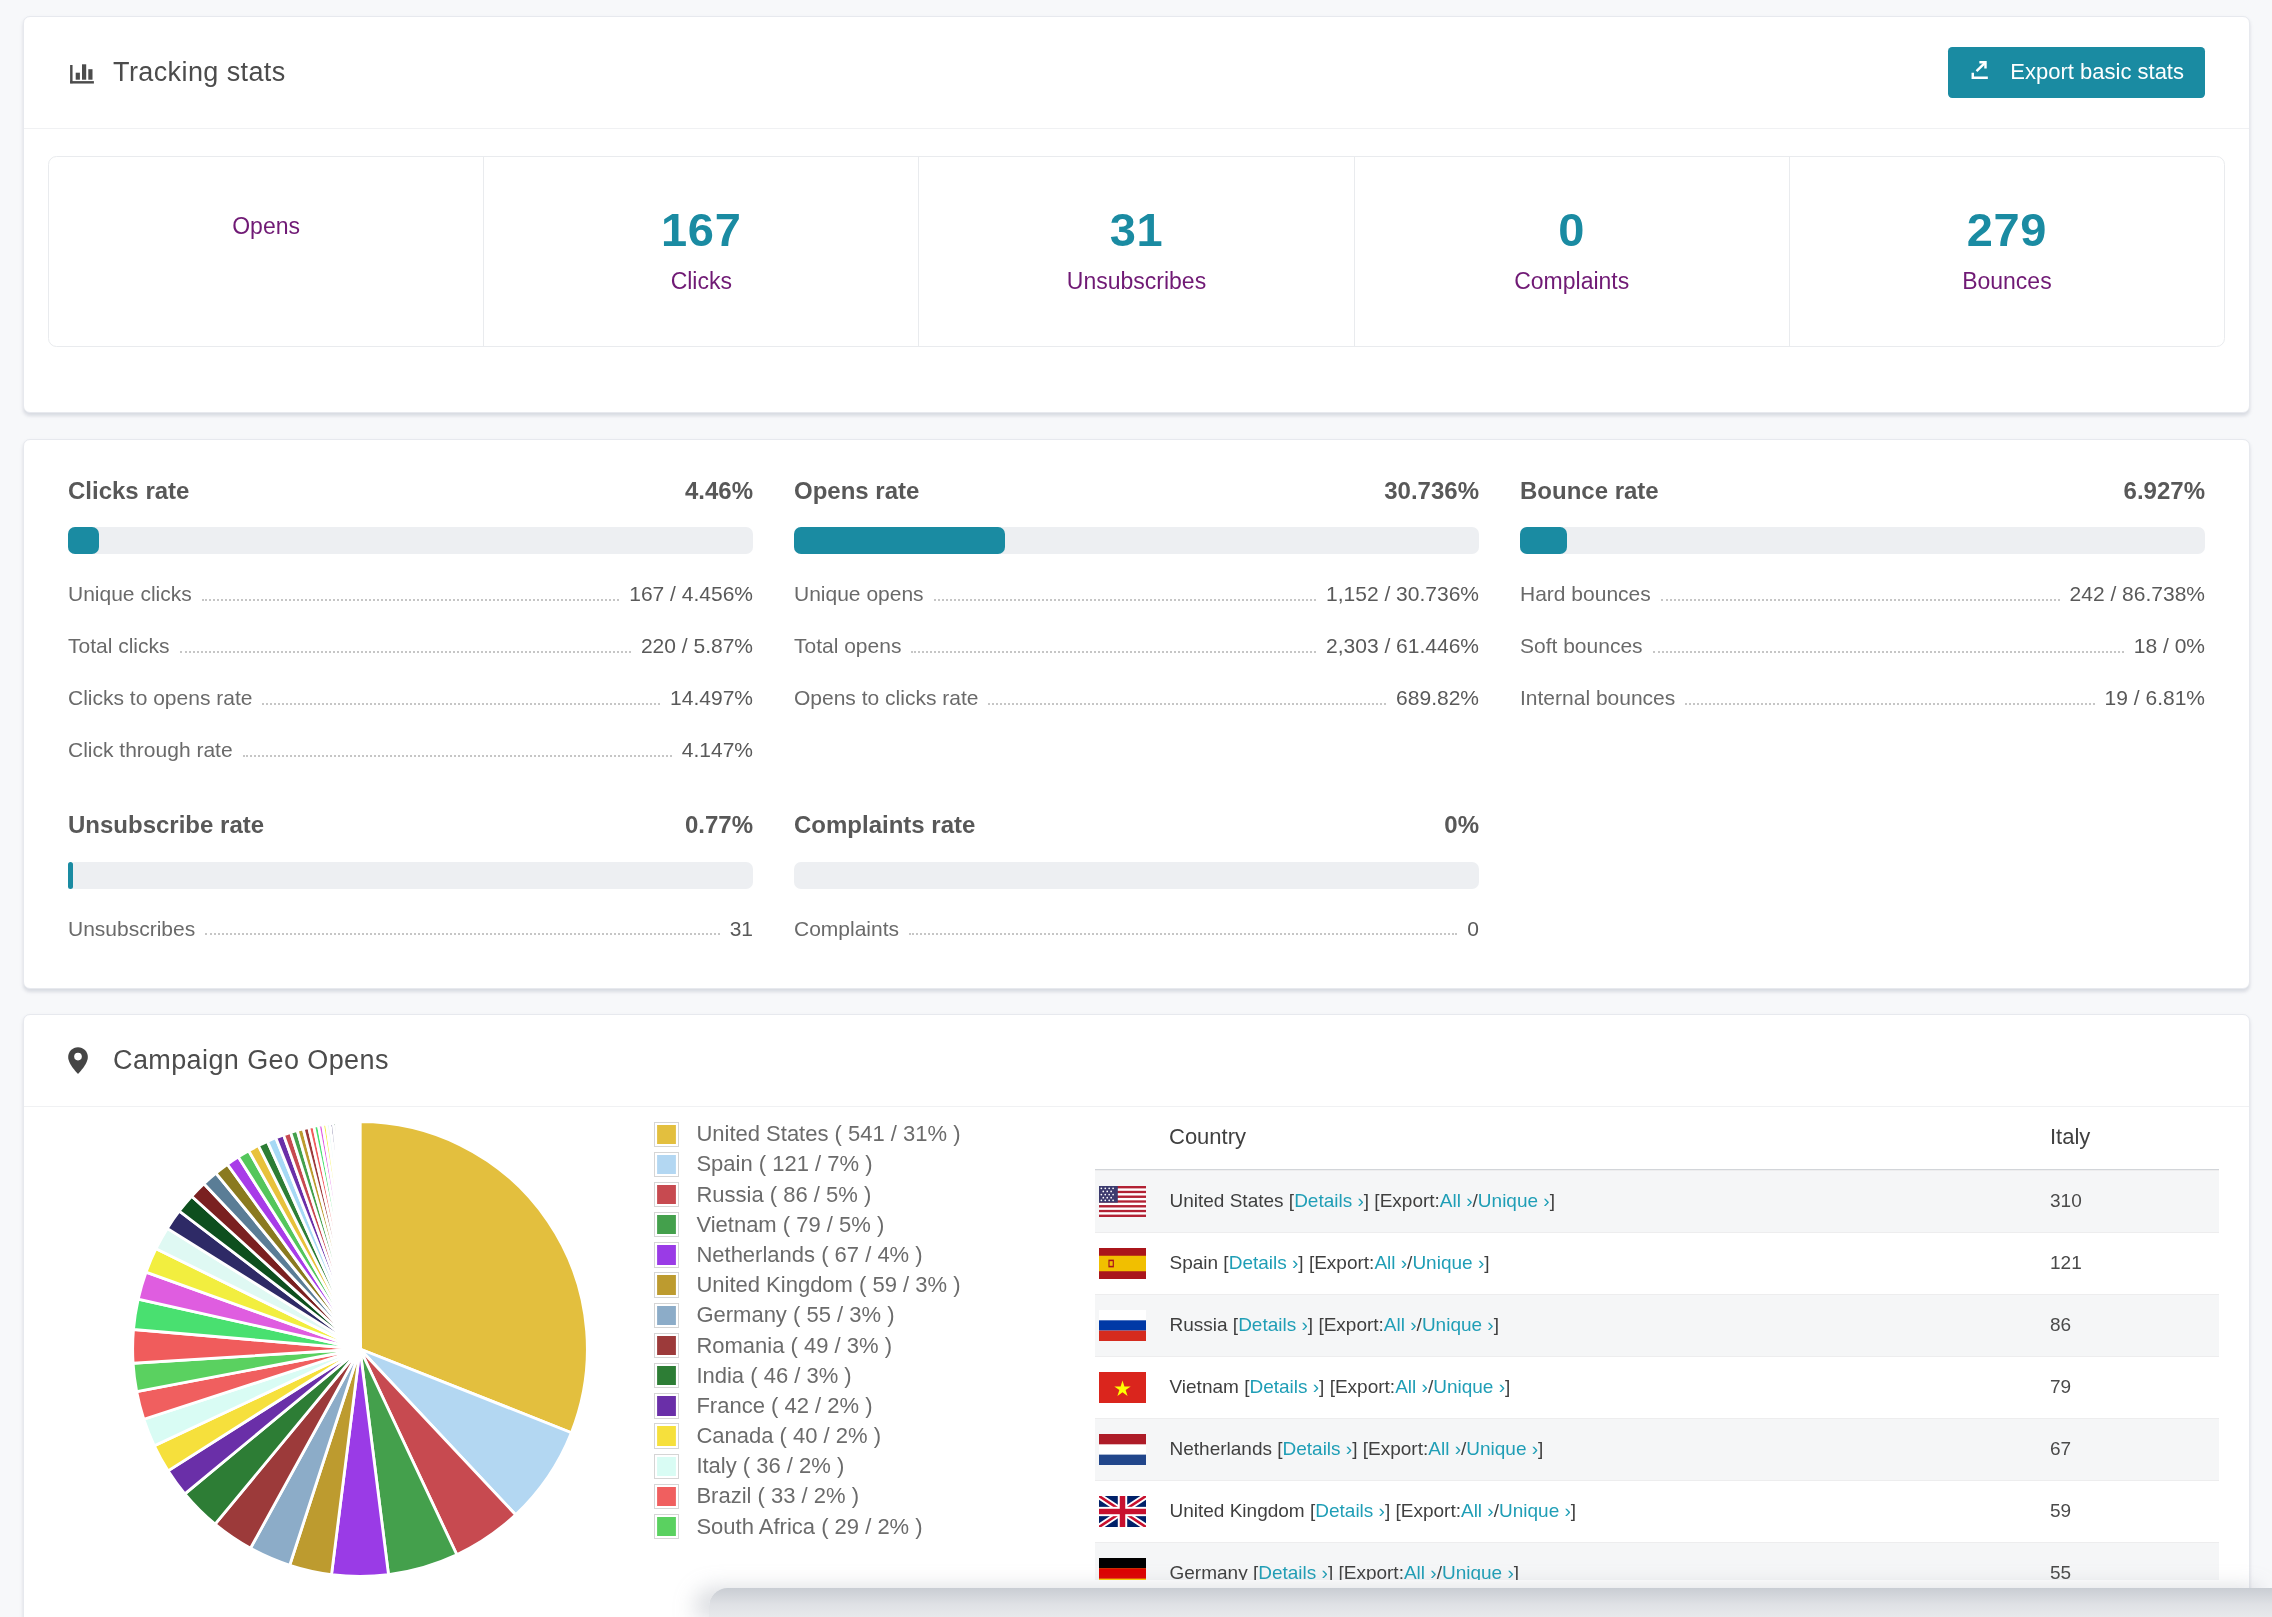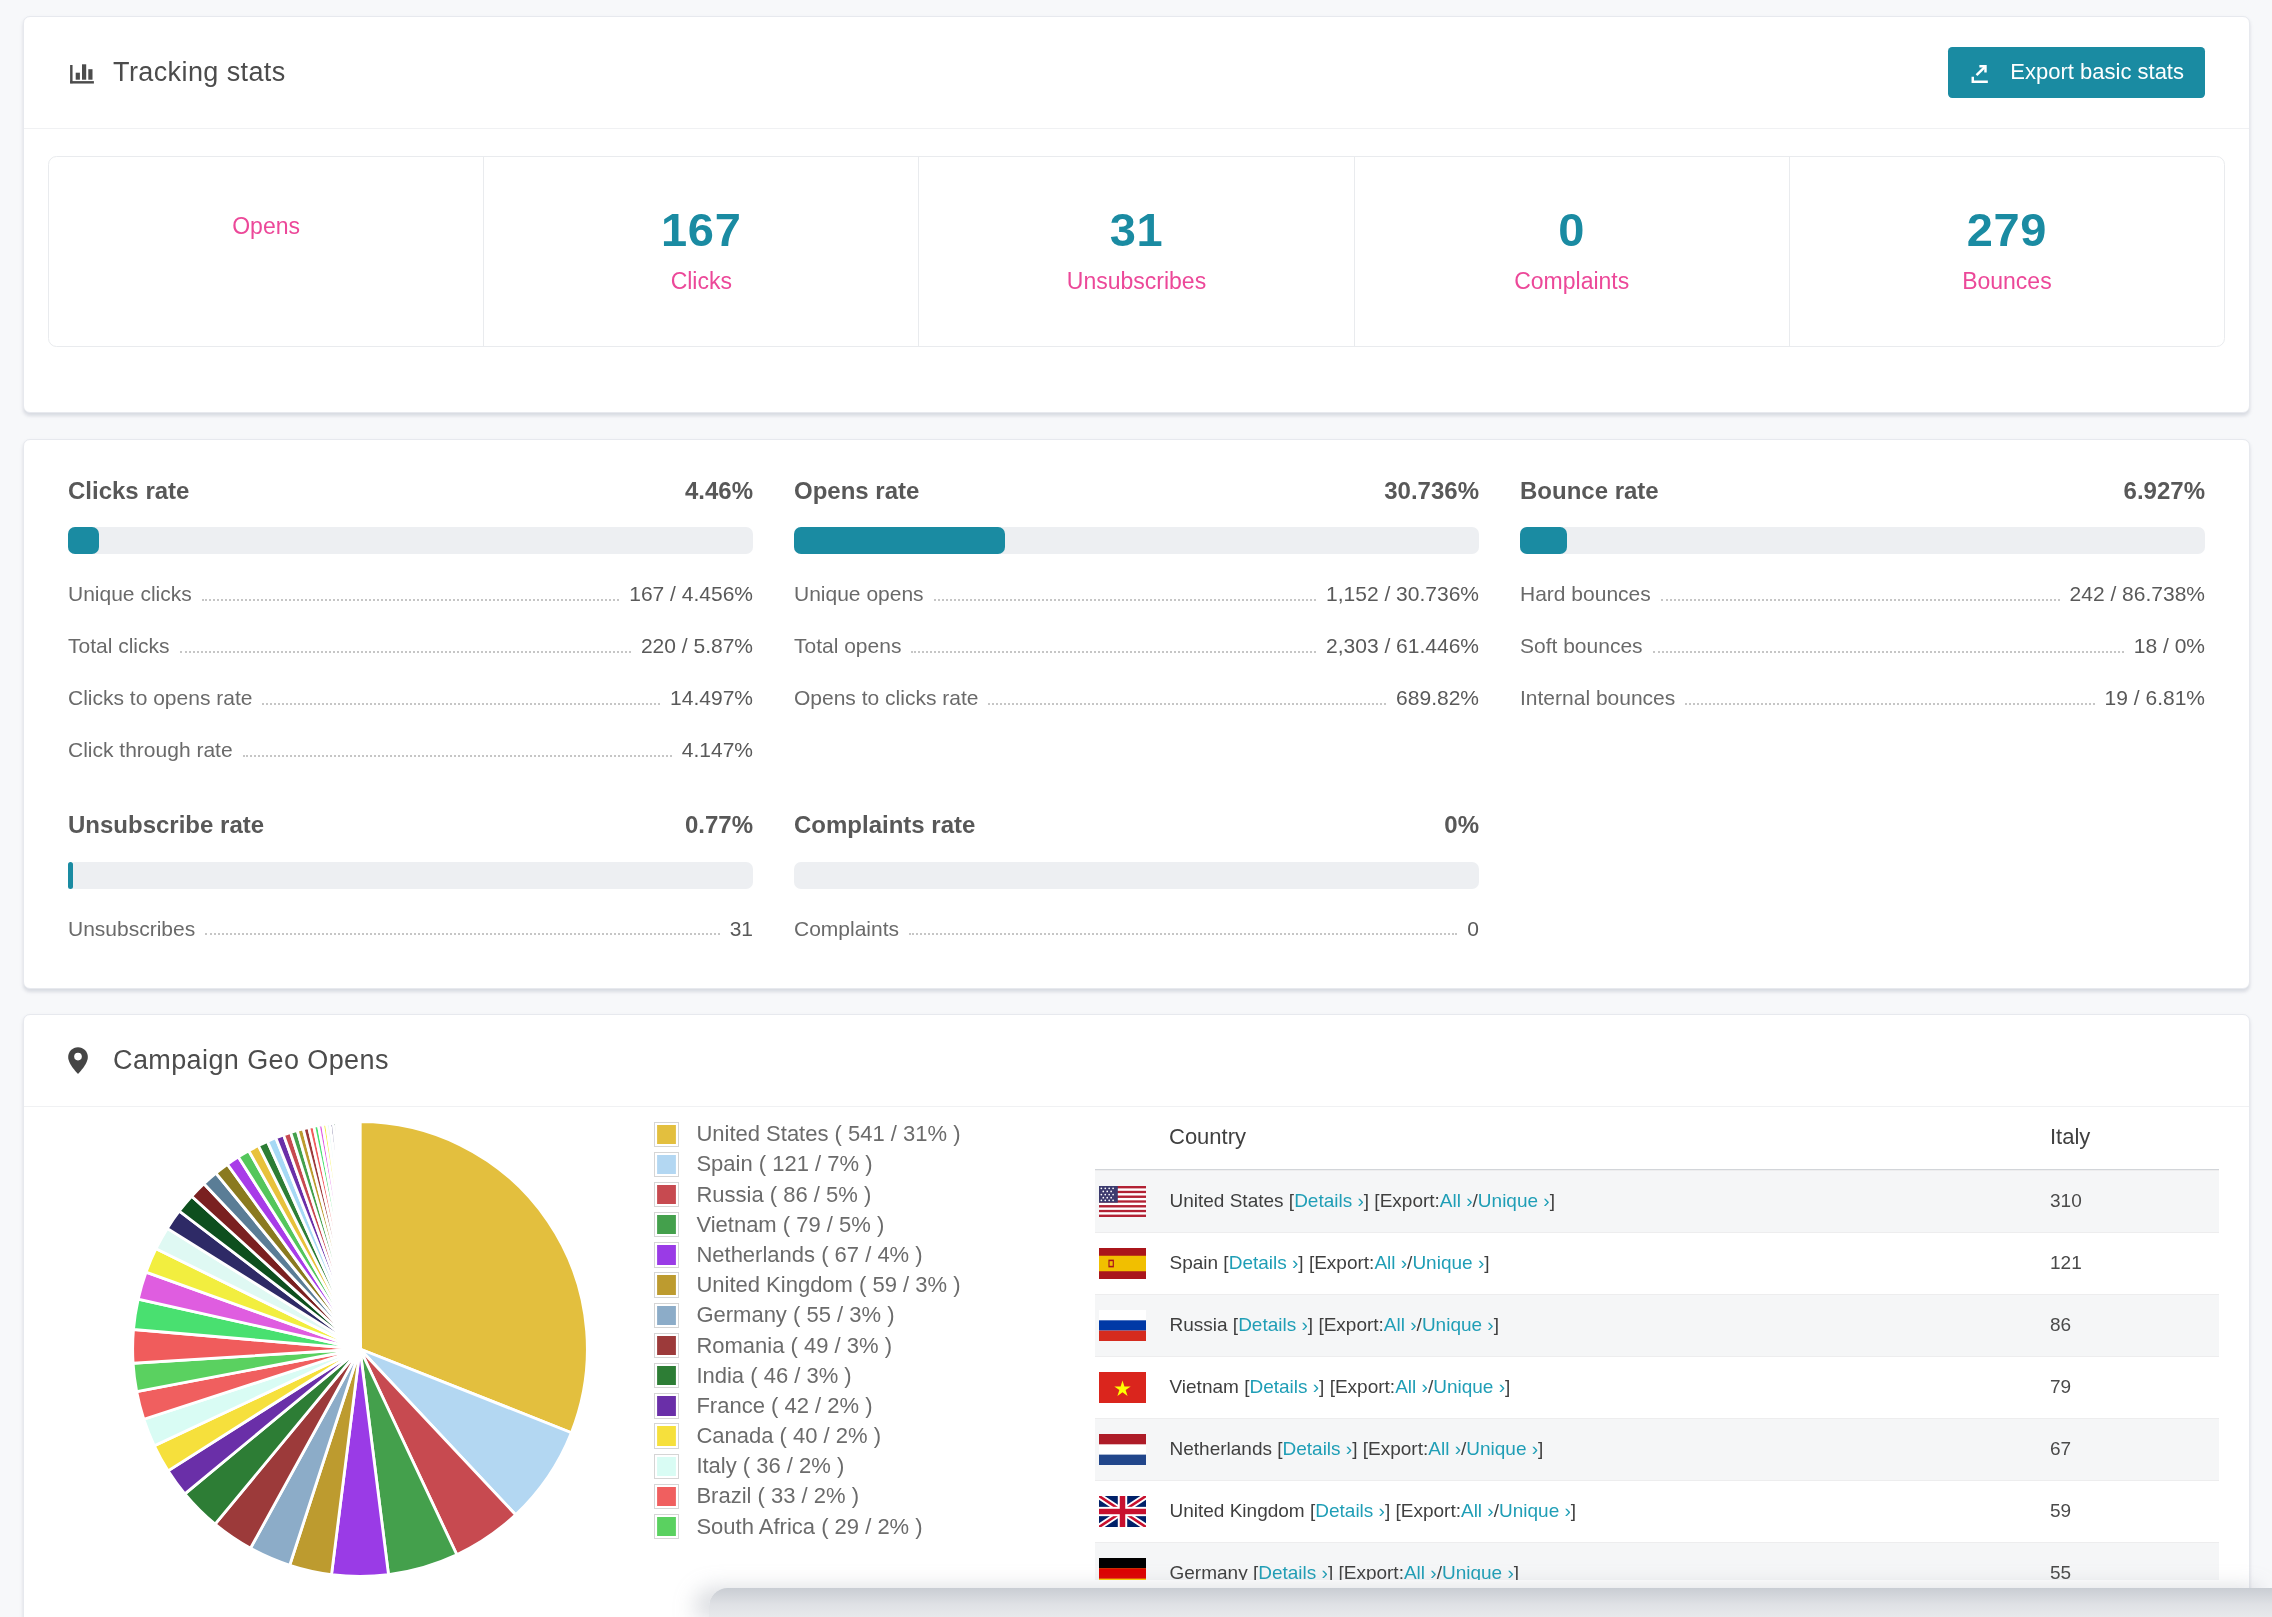--- a/index.html
+++ b/index.html
@@ -30,41 +30,41 @@
   .card-header .hdr-title { font-size:27px; color:#4c4c4c; margin-left:17px; letter-spacing:0.4px; }
 
   .export-btn {
     margin-left:auto;
     background:#1a8ba2;
     color:#fff;
     font-size:22px;
     padding:12.7px 21px;
     border:none;
     border-radius:4.2px;
-    display:flex; align-items:flex-end; gap:19px;
+    display:flex; align-items:flex-start; gap:19px;
     cursor:pointer;
   }
   .export-btn svg { width:22.6px; height:22.6px; }
 
   
   .stats-row {
     margin:27px 24px 65px;
     display:flex;
     border:1.4px solid #e9ebee;
     border-radius:8.5px;
     background:#fff;
   }
   .stat-cell {
     flex:1; text-align:center;
     padding:45px 0 51px;
     border-right:1.4px solid #e9ebee;
   }
   .stat-cell:last-child { border-right:none; }
   .stat-value { font-size:47px; font-weight:700; color:#1a8ba2; letter-spacing:0.7px; }
-  .stat-label { font-size:23px; color:#ec4899; margin-top:11.3px; }
+  .stat-label { font-size:23px; color:#701a75; margin-top:11.3px; }
 
   
   .rates-card { margin-top:25.4px; padding:37px 44px 47px; }
   .rates-grid {
     display:grid;
     grid-template-columns:1fr 1fr 1fr;
     column-gap:41px;
     row-gap:49px;
   }
   .rate-head { display:flex; justify-content:space-between; align-items:baseline; }

